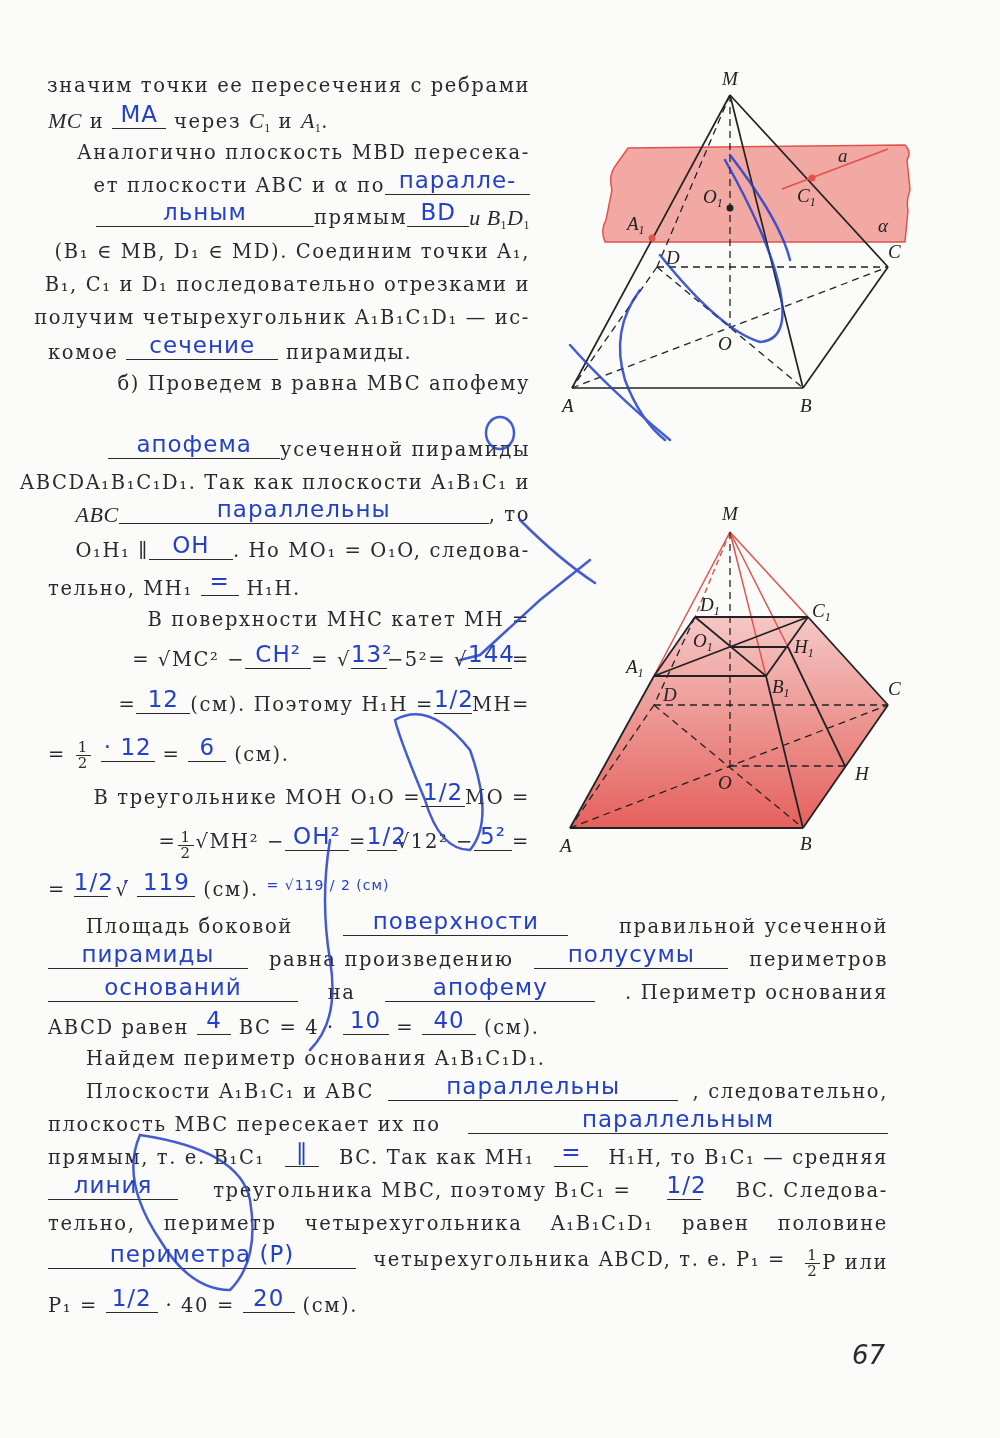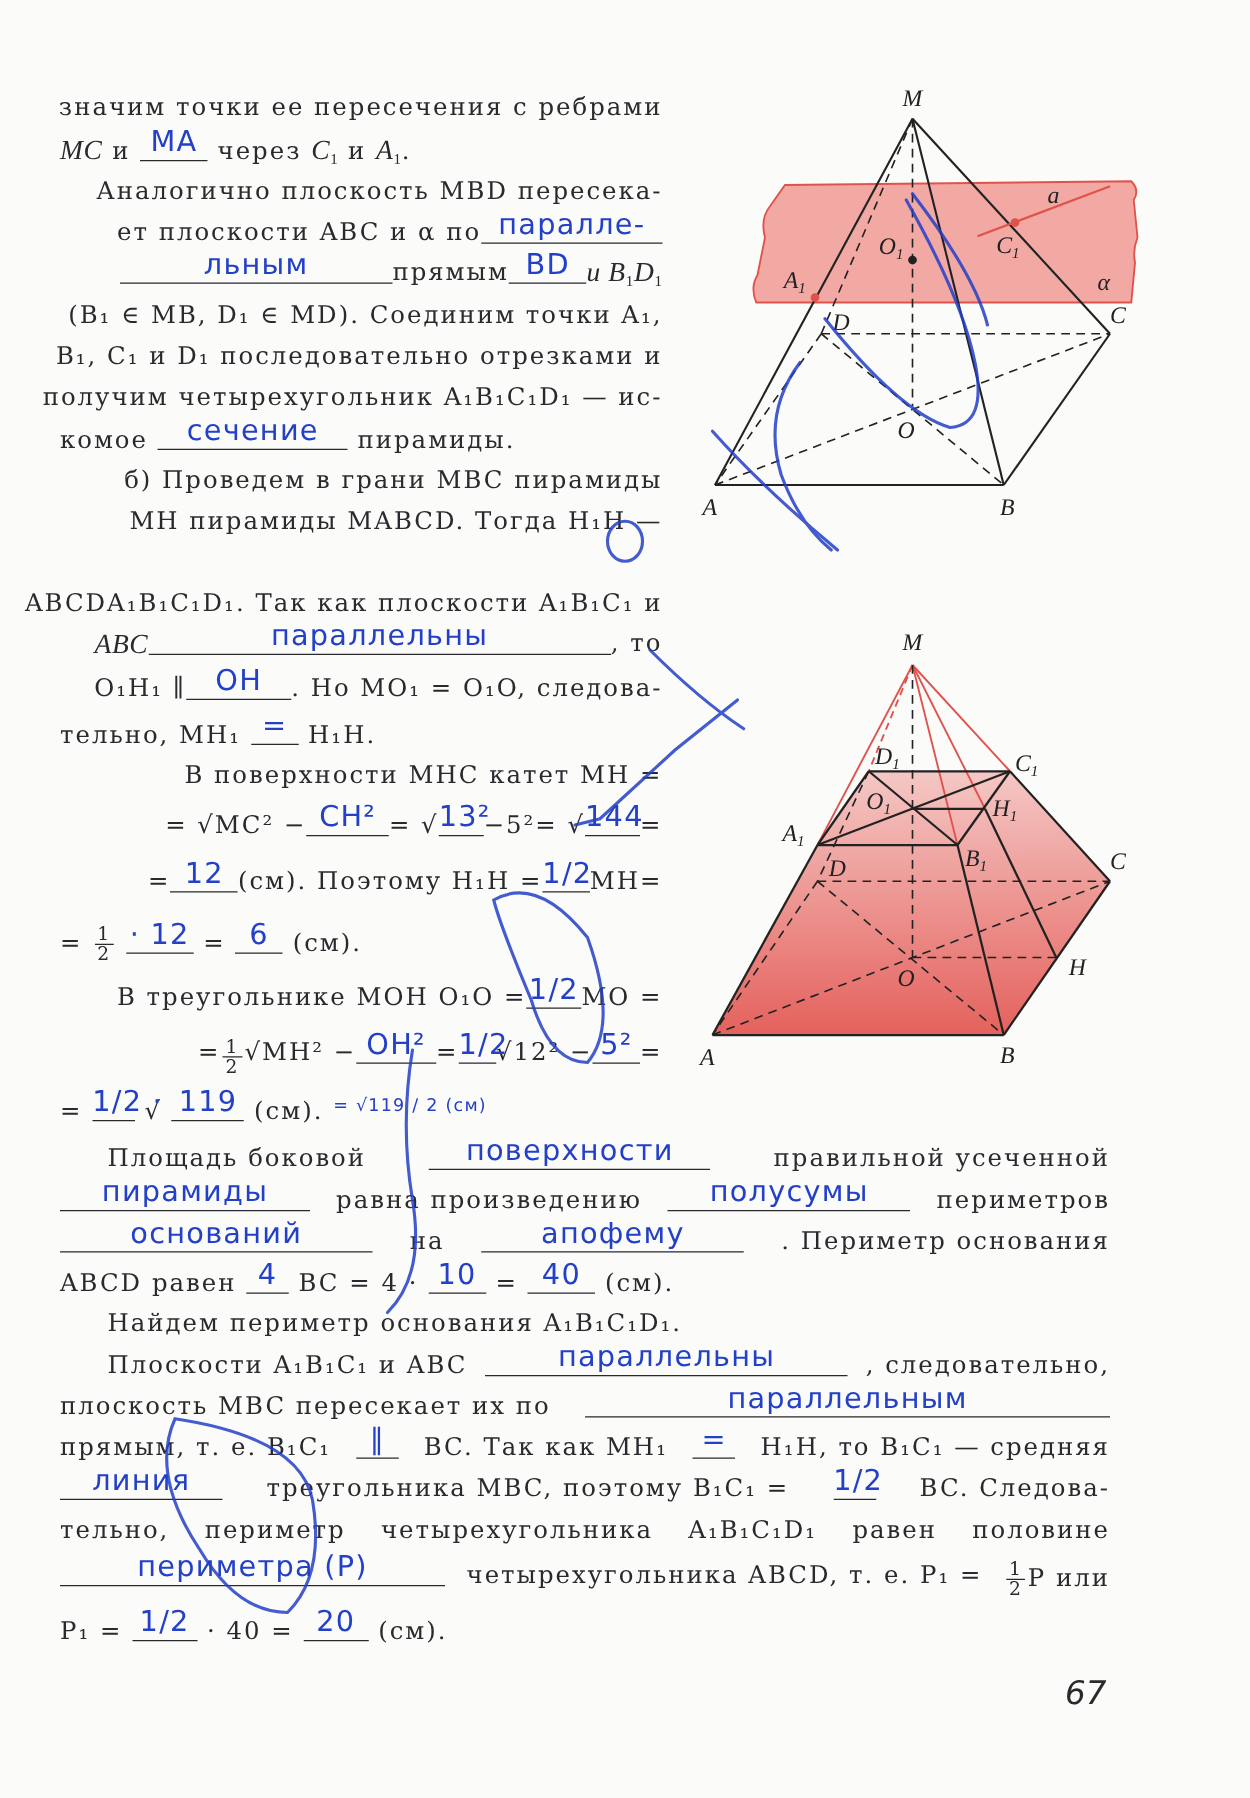--- a/index.html
+++ b/index.html
@@ -67,26 +67,27 @@
       <span>получим четырехугольник A₁B₁C₁D₁ — ис-</span>
     </div>
 
   <div class="line" style="top:339px">
     <span>комое</span>
     <span class="blank" style="width:152px"><span class="hw">сечение</span></span>
     <span>пирамиды.</span>
   </div>
 
   <div class="line full indent" style="top:372px;width:444px">
-      <span>б) Проведем в грани MBC пирамиды</span>
-    </div>
-  <div class="line full" style="top:405px">
-      <span>MH пирамиды MABCD. Тогда H₁H —</span>
-    </div>
-
+      <span>б) Проведем в равна MBC апофему</span>
+    </div>
+
+  <div class="line full" style="top:438px">
+    <span class="blank" style="width:172px"><span class="hw">апофема</span></span>
+    <span>усеченной пирамиды</span>
+  </div>
 
   <div class="line full" style="top:471px">
       <span>ABCDA₁B₁C₁D₁. Так как плоскости A₁B₁C₁ и</span>
     </div>
 
   <div class="line full" style="top:503px">
     <i class="m">ABC</i>
     <span class="blank" style="width:370px"><span class="hw">параллельны</span></span>
     <span>, то</span>
   </div>

